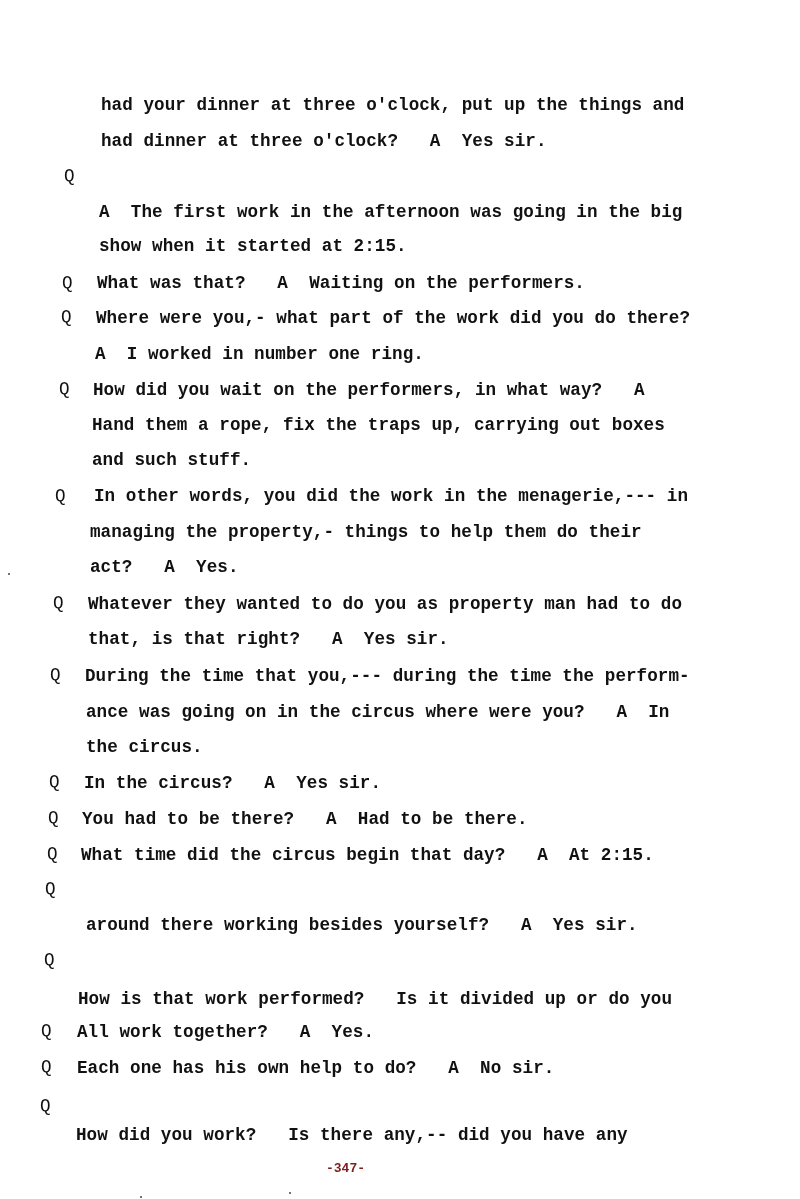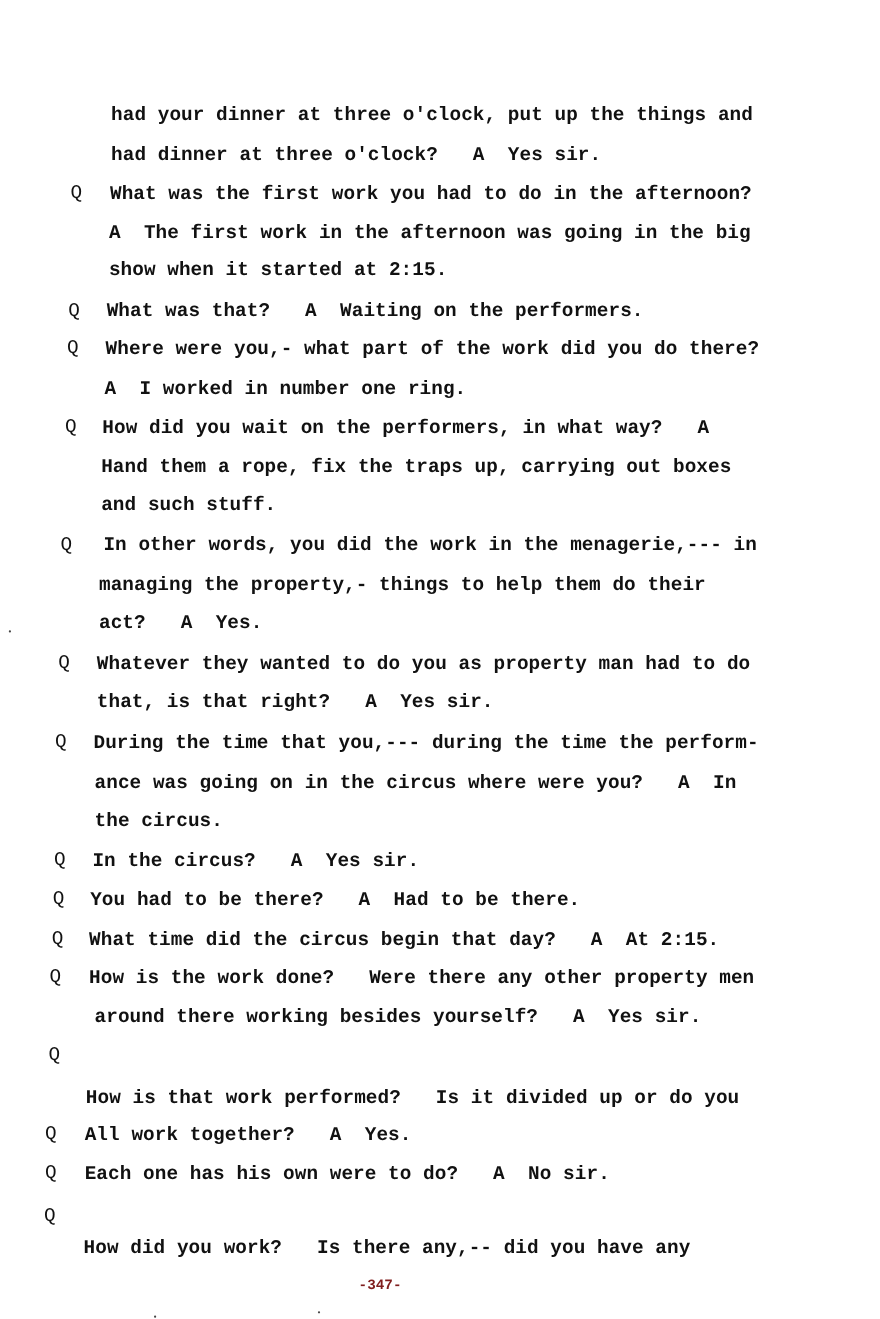--- a/index.html
+++ b/index.html
@@ -22,21 +22,20 @@
 </head>
 <body>
 
 <div class="page">
 
   <span class="line" style="left:101px; top:95px;">had your dinner at three o'clock, put up the things and</span>
 
   <span class="line" style="left:101px; top:131px;">had dinner at three o'clock?   A  Yes sir.</span>
 
   <span class="q" style="left:64px; top:166px;">Q</span>
-  <span class="line" style="left:100px; top:167px;">What was the first work you had to do in the afternoon?</span>
 
   <span class="line" style="left:99px; top:202px;">A  The first work in the afternoon was going in the big</span>
 
   <span class="line" style="left:99px; top:236px;">show when it started at 2:15.</span>
 
   <span class="q" style="left:62px; top:273px;">Q</span>
   <span class="line" style="left:97px; top:273px;">What was that?   A  Waiting on the performers.</span>
 
   <span class="q" style="left:61px; top:307px;">Q</span>
   <span class="line" style="left:96px; top:308px;">Where were you,- what part of the work did you do there?</span>
@@ -72,33 +71,32 @@
   <span class="q" style="left:49px; top:772px;">Q</span>
   <span class="line" style="left:84px; top:773px;">In the circus?   A  Yes sir.</span>
 
   <span class="q" style="left:48px; top:808px;">Q</span>
   <span class="line" style="left:82px; top:809px;">You had to be there?   A  Had to be there.</span>
 
   <span class="q" style="left:47px; top:844px;">Q</span>
   <span class="line" style="left:81px; top:845px;">What time did the circus begin that day?   A  At 2:15.</span>
 
   <span class="q" style="left:45px; top:879px;">Q</span>
-  <span class="line" style="left:81px; top:880px;">How is the work done?   Were there any other property men</span>
 
   <span class="line" style="left:70px; top:915px;margin-left:16px;">around there working besides yourself?   A  Yes sir.</span>
 
   <span class="q" style="left:44px; top:950px;">Q</span>
   <span class="line" style="left:78px; top:989px;text-align:center;">How is that work performed?   Is it divided up or do you</span>
 
 
   <span class="q" style="left:41px; top:1021px;">Q</span>
   <span class="line" style="left:77px; top:1022px;">All work together?   A  Yes.</span>
 
   <span class="q" style="left:41px; top:1057px;">Q</span>
-  <span class="line" style="left:77px; top:1058px;">Each one has his own were to do?   A  No sir.</span>
+  <span class="line" style="left:77px; top:1058px;">Each one has his own help to do?   A  No sir.</span>
 
   <span class="q" style="left:40px; top:1096px;">Q</span>
   <span class="line" style="left:76px; top:1097px;margin-top:28px;">How did you work?   Is there any,-- did you have any</span>
 
   <span class="pagenum" style="left:326px; top:1161px;">-347-</span>
 
   <span class="speck" style="left:8px; top:573px;"></span>
   <span class="speck" style="left:289px; top:1192px;"></span>
   <span class="speck" style="left:140px; top:1196px;"></span>
 </div>

